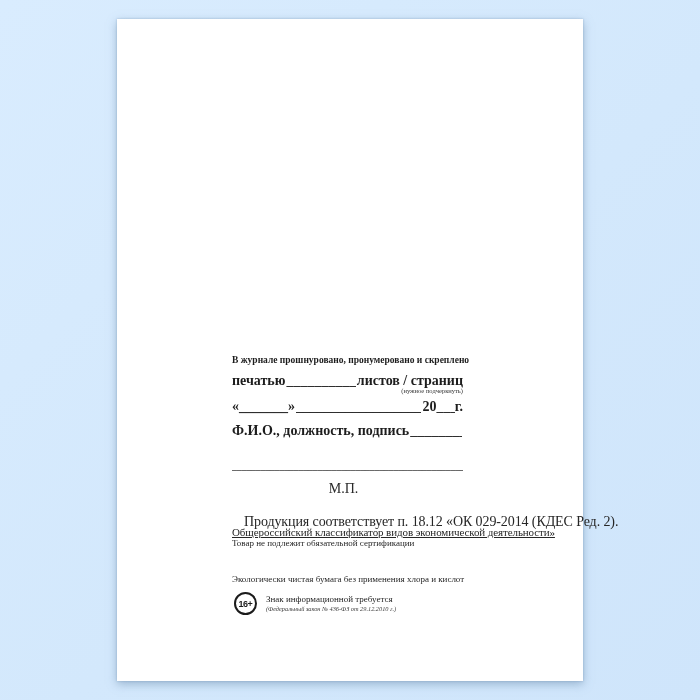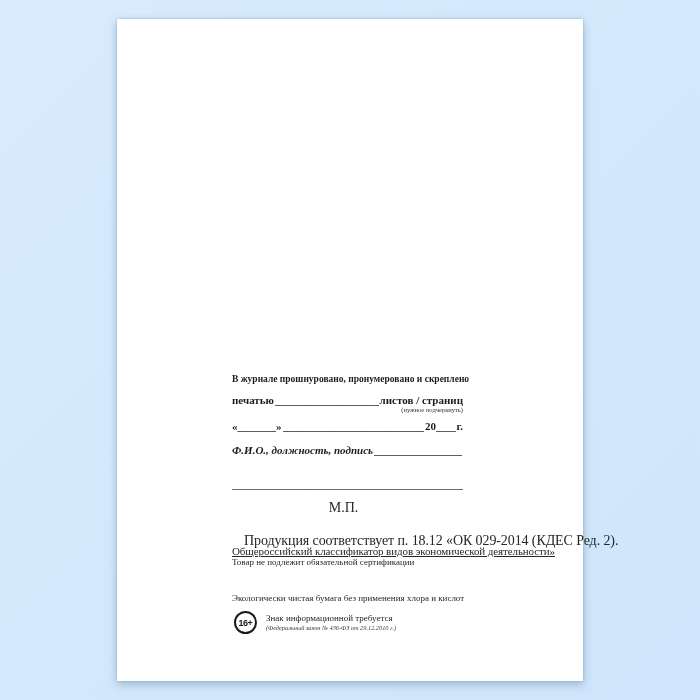--- a/index.html
+++ b/index.html
@@ -15,42 +15,42 @@
   }
   .page {
     position: absolute;
     left: 117px; top: 19px;
     width: 466px; height: 662px;
     background: #ffffff;
     box-shadow: 0 3px 9px rgba(105, 138, 172, 0.55), 0 0 2px rgba(105, 138, 172, 0.45);
   }
   .content {
     position: absolute;
-    left: 115px; top: 354px;
+    left: 115px; top: 335px;
     width: 231px;
     color: #262626;
   }
   .line { line-height: 12px; font-size: 9.5px; white-space: nowrap; }
   .bold { font-weight: bold; color: #1d1d1d; }
-  .row { display: flex; align-items: baseline; line-height: 12px; font-size: 11px; }
+  .row { display: flex; align-items: baseline; line-height: 12px; font-size: 14px; }
   .row span { white-space: nowrap; }
   .fill {
     flex: 1 1 auto; min-width: 0;
     overflow: hidden; white-space: nowrap;
     margin: 0 1px;
   }
   .fixedfill { overflow: hidden; white-space: nowrap; }
   .note {
     font-size: 6.5px; line-height: 8px;
     text-align: right; color: #333;
     margin-top: 0px;
   }
   .seal-row { margin-top: 9px; }
   .date-row { margin-top: 6px; }
-  .name-row { margin-top: 12px; font-style: italic; }
+  .name-row { margin-top: 12px; }
   .longline {
     margin-top: 23px; height: 12px; line-height: 12px;
     font-size: 9.5px; font-weight: bold; color: #3a3a3a;
     overflow: hidden; white-space: nowrap;
   }
   .mp {
     margin-top: 11px; font-size: 14px; line-height: 11px;
     text-align: center; padding-right: 8px; color: #2a2a2a;
   }
   .compliance { margin-top: 22px; }

